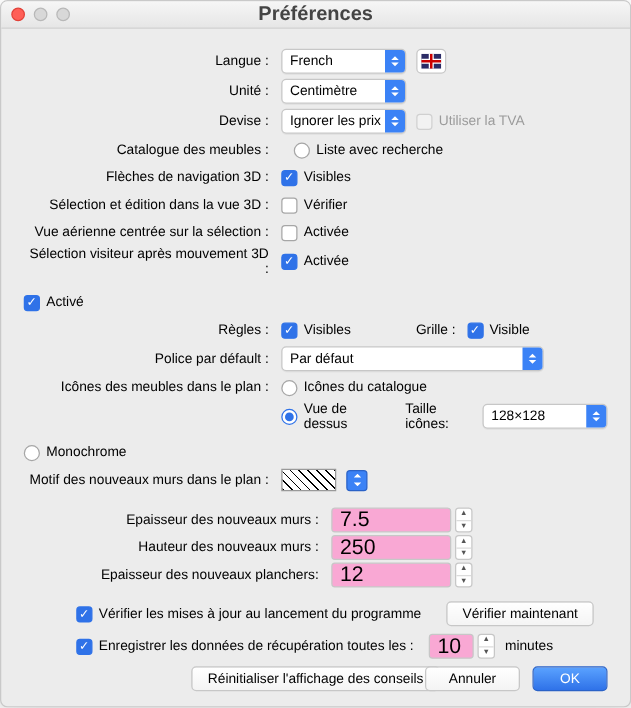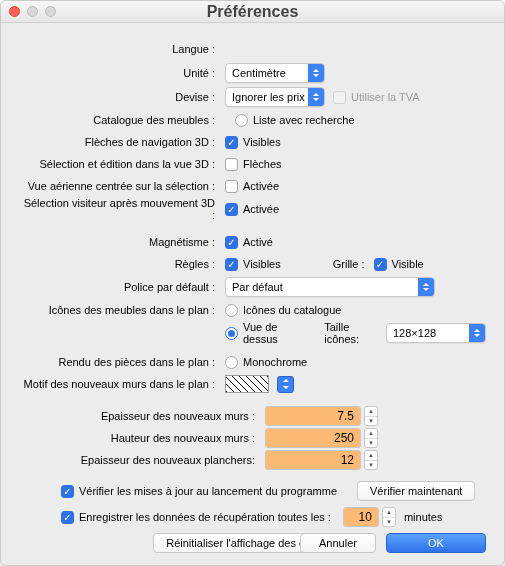--- a/index.html
+++ b/index.html
@@ -132,25 +132,24 @@
   .opt.dim span.txt { color: #9b9b9b; }
   .spin {
     display: inline-flex;
     align-items: stretch;
     height: 20px;
   }
   .spin input {
     width: 96px;
     border: 1px solid #c7c7c7;
     border-radius: 3px;
-    text-align: right;
     padding: 0 6px;
-    font-size: 12px;
+    font-size: 17px;
     height: 20px;
-    background: #fdba74;
+    background: #f9a8d4;
   }
   .spin .step {
     display: flex; flex-direction: column;
     margin-left: 3px;
     border: 1px solid #c7c7c7;
     border-radius: 3px;
     width: 14px;
     overflow: hidden;
     background: #fff;
   }
@@ -221,20 +220,35 @@
       <div class="tl yellow"></div>
       <div class="tl green"></div>
     </div>
     <div class="title">Préférences</div>
   </div>
 
   <div class="content">
 
     <div class="row tall">
       <div class="label">Langue :</div>
+      <div class="fieldline">
+        <div class="select" style="width:100px">
+          <span class="val">French</span>
+          <span class="arrows"></span>
+        </div>
+        <div class="iconbtn locbtn">
+          <svg viewBox="0 0 16 12">
+            <rect x="0" y="0" width="16" height="12" fill="#2b2b66"></rect>
+            <rect x="0" y="4" width="16" height="4" fill="#fff"></rect>
+            <rect x="6" y="0" width="4" height="12" fill="#fff"></rect>
+            <rect x="0" y="5" width="16" height="2" fill="#c00"></rect>
+            <rect x="7" y="0" width="2" height="12" fill="#c00"></rect>
+          </svg>
+        </div>
+      </div>
     </div>
 
     <div class="row tall">
       <div class="label">Unité :</div>
       <div class="fieldline">
         <div class="select" style="width:100px">
           <span class="val">Centimètre</span>
           <span class="arrows"></span>
         </div>
       </div>
@@ -272,21 +286,21 @@
           <span class="txt">Visibles</span>
         </div>
       </div>
     </div>
 
     <div class="row">
       <div class="label">Sélection et édition dans la vue 3D :</div>
       <div class="fieldline">
         <div class="opt">
           <span class="check"></span>
-          <span class="txt">Flèches</span>
+          <span class="txt">Vérifier</span>
         </div>
       </div>
     </div>
 
     <div class="row">
       <div class="label">Vue aérienne centrée sur la sélection :</div>
       <div class="fieldline">
         <div class="opt">
           <span class="check"></span>
           <span class="txt">Activée</span>
@@ -300,21 +314,20 @@
         <div class="opt">
           <span class="check checked">✓</span>
           <span class="txt">Activée</span>
         </div>
       </div>
     </div>
 
     <div class="biggap"></div>
 
     <div class="row">
-      <div class="label">Magnétisme :</div>
       <div class="fieldline">
         <div class="opt">
           <span class="check checked">✓</span>
           <span class="txt">Activé</span>
         </div>
       </div>
     </div>
 
     <div class="row">
       <div class="label">Règles :</div>
@@ -364,21 +377,20 @@
         <div class="select" style="width:86px">
           <span class="val">128×128</span>
           <span class="arrows"></span>
         </div>
       </div>
     </div>
 
     <div class="gap"></div>
 
     <div class="row">
-      <div class="label">Rendu des pièces dans le plan :</div>
       <div class="fieldline">
         <div class="opt">
           <span class="radio"></span>
           <span class="txt">Monochrome</span>
         </div>
       </div>
     </div>
 
     <div class="row">
       <div class="label">Motif des nouveaux murs dans le plan :</div>
@@ -467,17 +479,17 @@
         <span>Réinitialiser l'affichage des conseils</span>
       </div>
     </div>
 
   </div>
 
   <div class="footer">
     <div class="btn" style="width:76px">
       <span>Annuler</span>
     </div>
-    <div class="btn primary" style="width:100px">
+    <div class="btn primary" style="width:60px">
       <span>OK</span>
     </div>
   </div>
 </div>
 
 </body></html>

